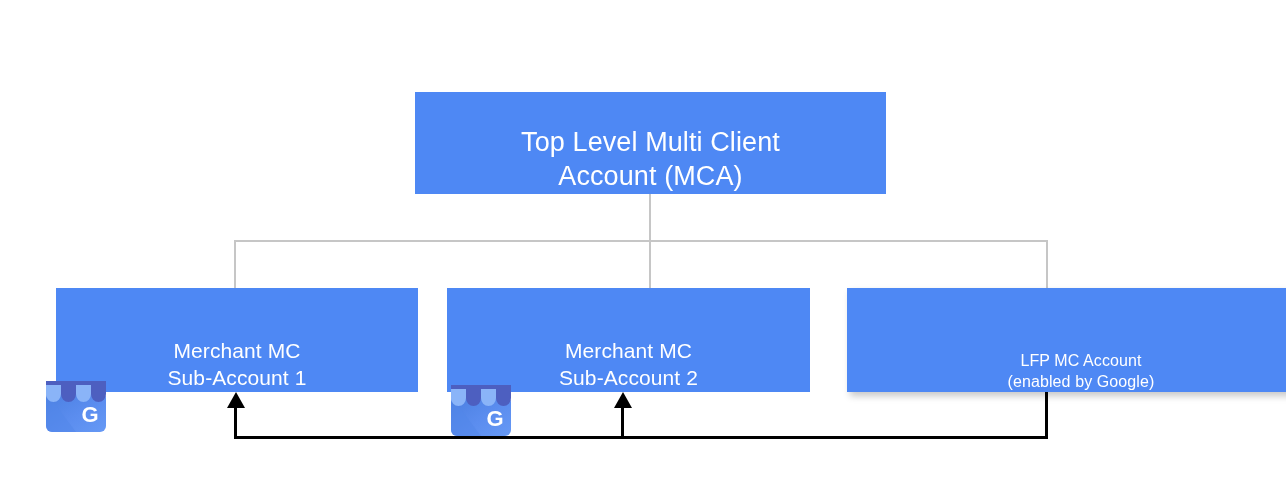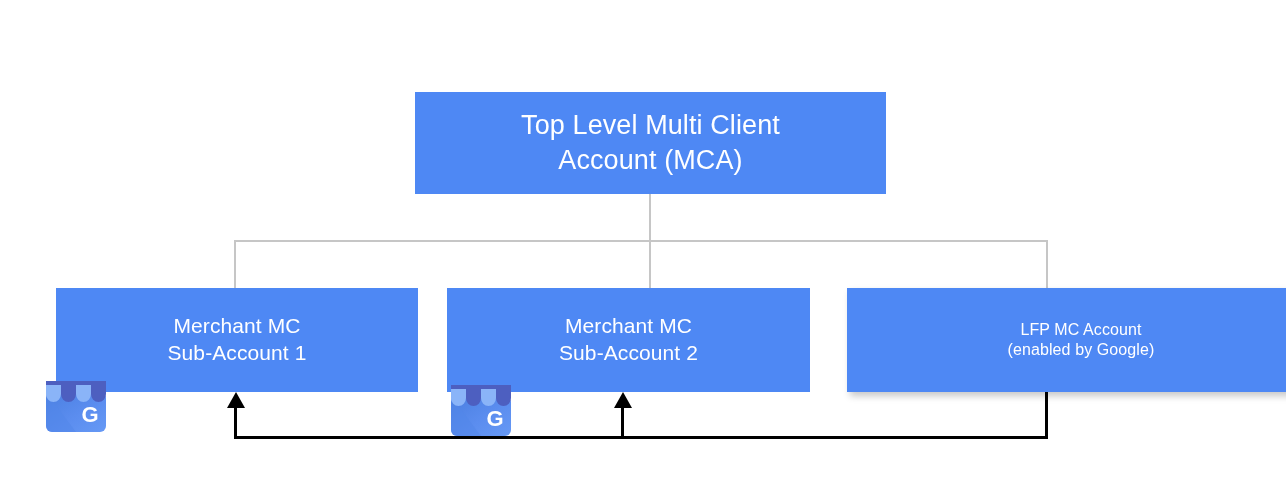--- a/index.html
+++ b/index.html
@@ -16,21 +16,21 @@
     height: 501px;
     background: #ffffff;
     overflow: hidden;
   }
   .node {
     position: absolute;
     box-sizing: border-box;
     background: #4e88f4;
     color: #ffffff;
     display: flex;
-    align-items: center;
+    align-items: flex-end;
     justify-content: center;
     text-align: center;
     line-height: 1.28;
     letter-spacing: 0.1px;
   }
   .node-label {
     display: block;
     white-space: pre-line;
     padding: 0 10px;
   }

